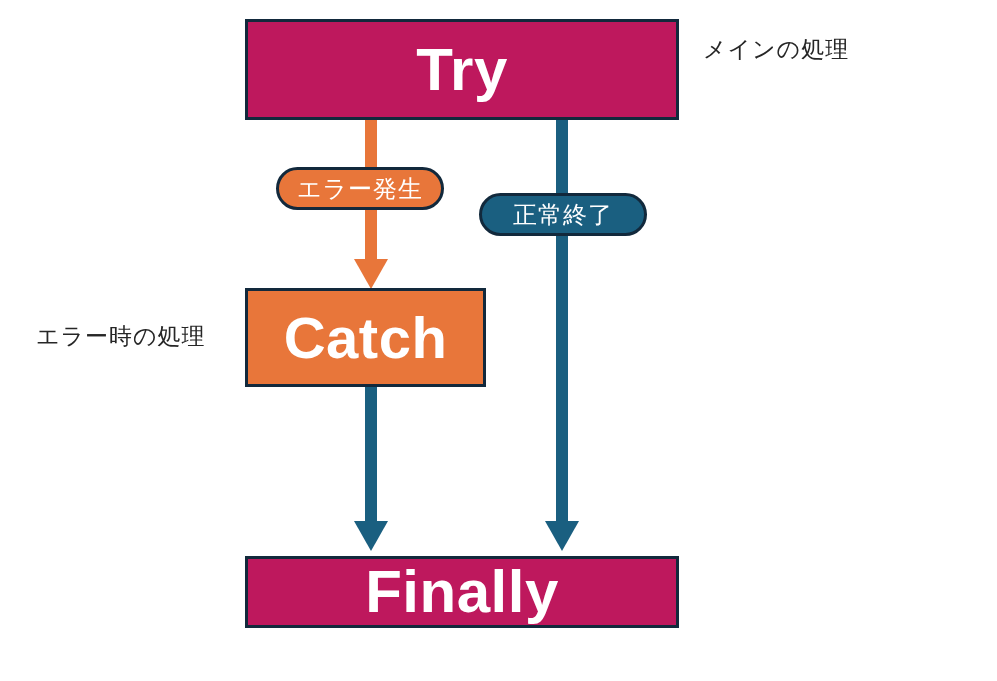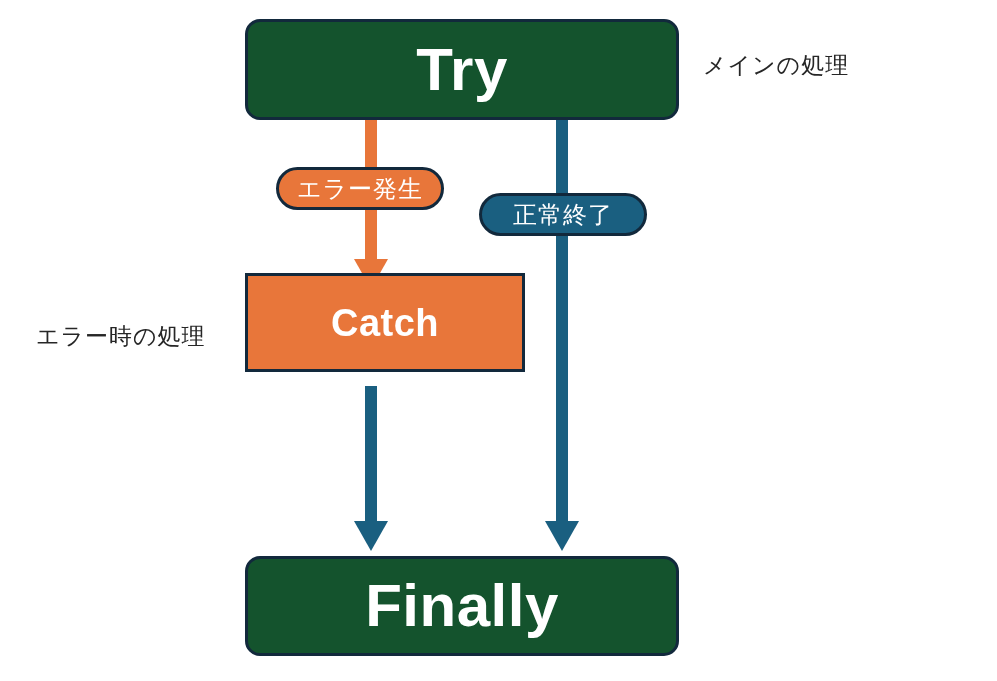--- a/index.html
+++ b/index.html
@@ -24,42 +24,42 @@
     box-sizing: border-box;
     border: 3px solid #12293c;
     display: flex;
     align-items: center;
     justify-content: center;
     color: #ffffff;
     font-weight: bold;
     letter-spacing: 0.5px;
     line-height: 1;
   }
-  .node-blue { background: #14532d; border-radius: 15px; }
+  .node-blue { background: #be185d; }
   .node-orange { background: #e8763a; }
 
   #node-try {
     left: 245px;
     top: 19px;
     width: 434px;
     height: 101px;
     font-size: 60px;
   }
   #node-catch {
     left: 245px;
-    top: 273px;
-    width: 280px;
+    top: 288px;
+    width: 241px;
     height: 99px;
-    font-size: 38px;
+    font-size: 58px;
   }
   #node-finally {
     left: 245px;
     top: 556px;
     width: 434px;
-    height: 100px;
+    height: 72px;
     font-size: 60px;
   }
 
   
   .line {
     position: absolute;
   }
   .line-orange { background: #e8763a; }
   .line-blue { background: #1a5f80; }
 
@@ -144,21 +144,21 @@
   .caption {
     position: absolute;
     color: #262626;
     font-size: 23px;
     line-height: 1.2;
     letter-spacing: 1px;
     white-space: nowrap;
   }
   #caption-try {
     left: 703px;
-    top: 52px;
+    top: 36px;
   }
   #caption-catch {
     left: 36px;
     top: 323px;
   }
   #caption-finally {
     left: 703px;
     top: 590px;
   }
 </style>

